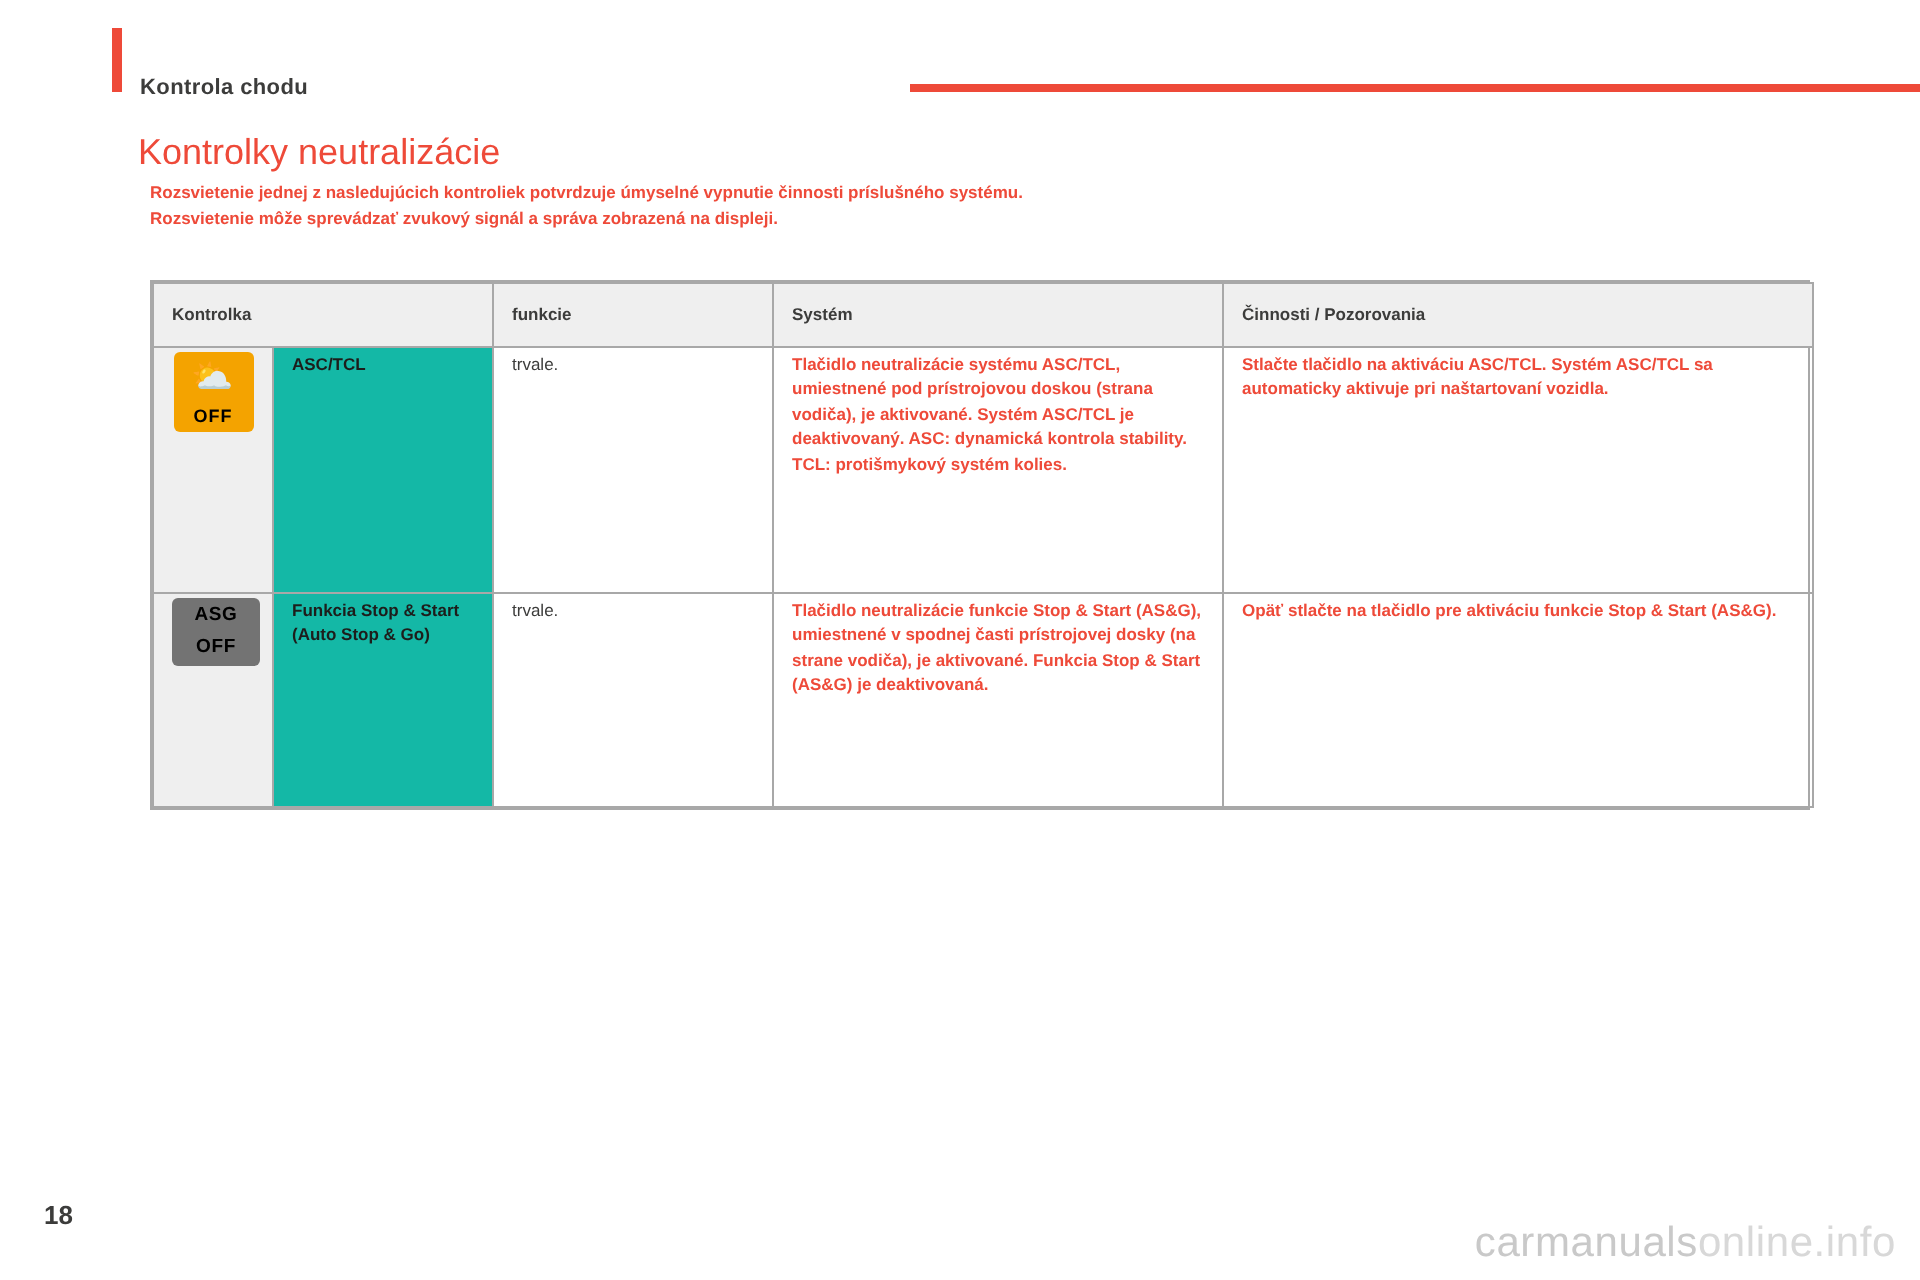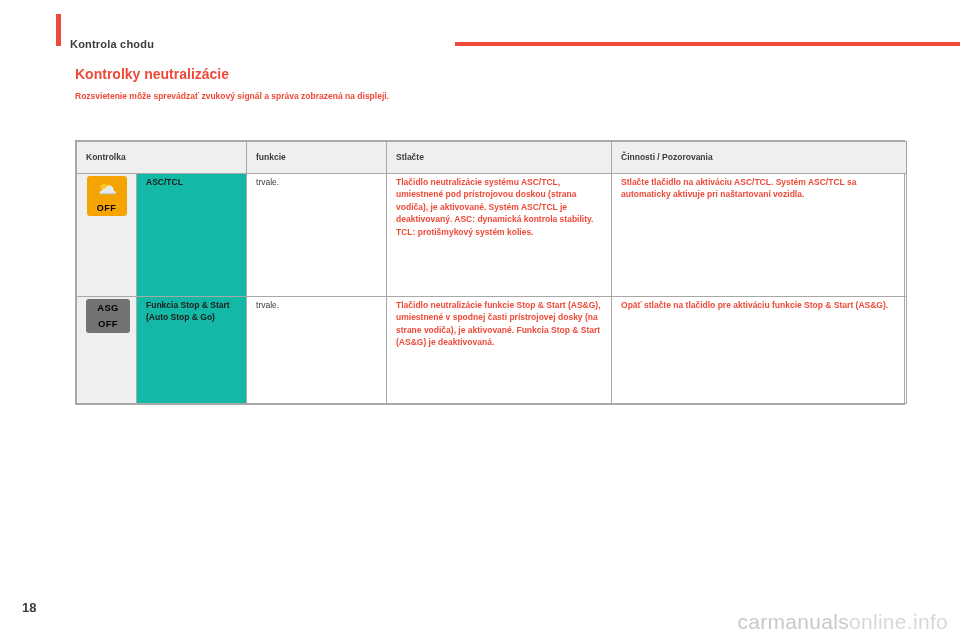--- a/index.html
+++ b/index.html
@@ -45,24 +45,24 @@
     left: 455px;
     top: 28px;
     width: 505px;
     height: 4px;
     background: #ee4a39;
   }
 
   
   .section-title {
     position: absolute;
-    left: 75px;
+    left: 69px;
     top: 66px;
-    font-size: 14px;
-    font-weight: bold;
+    font-size: 18px;
+    font-weight: normal;
     color: #ee4a39;
   }
   .intro {
     position: absolute;
     left: 75px;
     top: 90px;
     width: 760px;
     font-size: 8.5px;
     line-height: 13px;
     color: #ee4a39;
@@ -210,37 +210,38 @@
 <body>
 
 <div class="header-bar">
   <div class="header-red-left"></div>
   <div class="header-title">Kontrola chodu</div>
   <div class="header-red-right"></div>
 </div>
 
 <div class="section-title">Kontrolky neutralizácie</div>
 <div class="intro">
+  <p>Rozsvietenie jednej z nasledujúcich kontroliek potvrdzuje úmyselné vypnutie činnosti príslušného systému.</p>
   <p>Rozsvietenie môže sprevádzať zvukový signál a správa zobrazená na displeji.</p>
 </div>
 
 <div class="table-wrap">
   <table class="maintable">
     <colgroup>
       <col class="col-icon">
       <col class="col-name">
       <col class="col-light">
       <col class="col-cause">
       <col class="col-action">
     </colgroup>
     <thead>
       <tr>
         <th colspan="2">Kontrolka</th>
         <th>funkcie</th>
-        <th>Stlačte</th>
+        <th>Systém</th>
         <th>Činnosti / Pozorovania</th>
       </tr>
     </thead>
     <tbody>
       <tr class="row1">
         <td class="cell-icon">
           <div class="icon-asc">
             <div class="car">⛅</div>
             <div class="off">OFF</div>
           </div>

